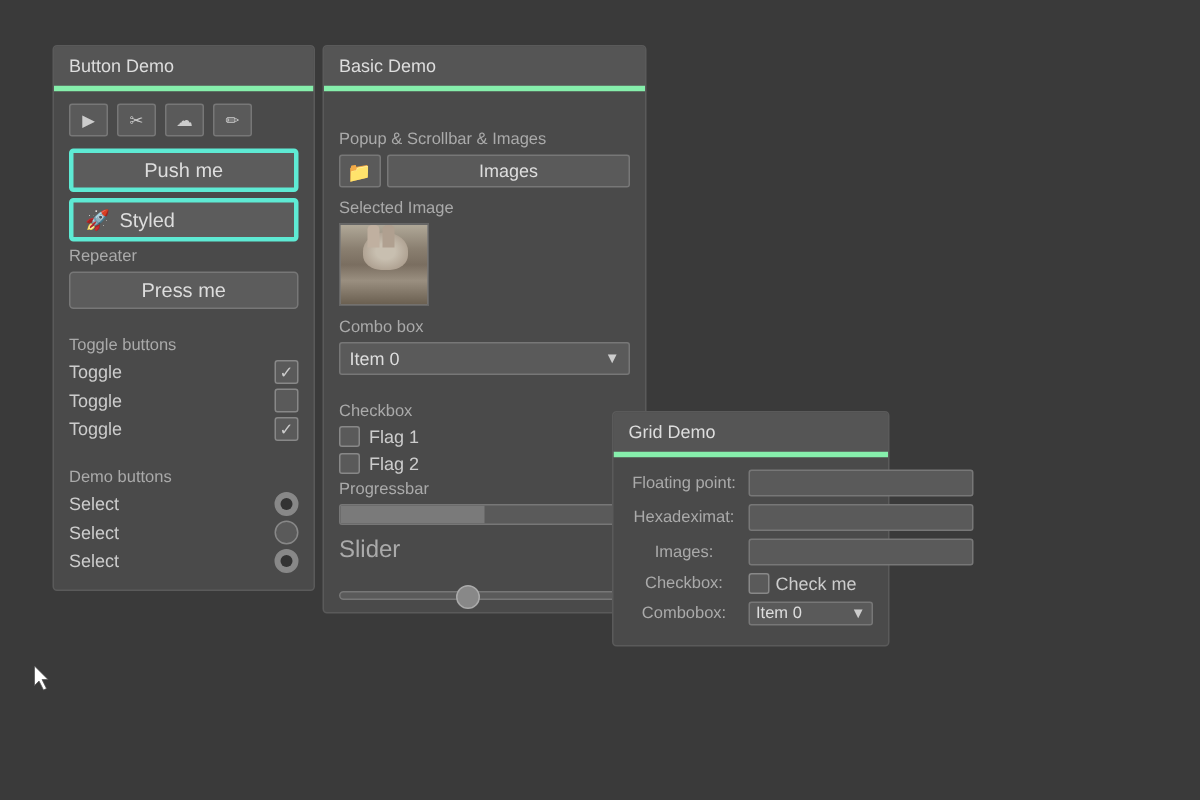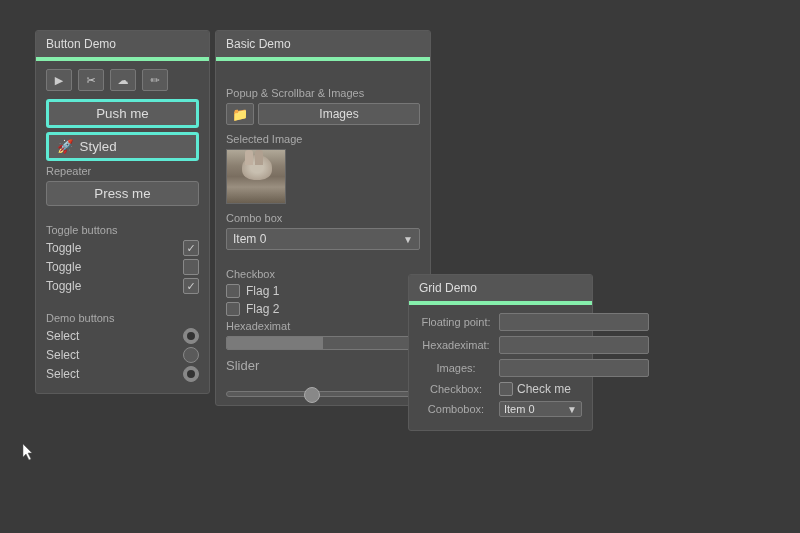--- a/index.html
+++ b/index.html
@@ -329,21 +329,21 @@
       overflow: hidden;
     }
 
     .progress-fill {
       height: 100%;
       background: #7a7a7a;
       width: 50%;
     }
 
     .slider-label {
-      font-size: 13px;
+      font-size: 16px;
       color: #aaa;
       margin-bottom: 18px;
     }
 
     .slider-track {
       width: 100%;
       height: 6px;
       background: #5a5a5a;
       border: 1px solid #777;
       border-radius: 3px;
@@ -509,21 +509,21 @@
     </div>
     <div class="section-label">Checkbox</div>
     <div class="checkbox-label-row">
       <div class="cb-box"></div>
       <span>Flag 1</span>
     </div>
     <div class="checkbox-label-row">
       <div class="cb-box"></div>
       <span>Flag 2</span>
     </div>
-    <div class="progressbar-label">Hexadeximat</div>
+    <div class="progressbar-label">Progressbar</div>
     <div class="progress-track">
       <div class="progress-fill"></div>
     </div>
     <div class="slider-label">Slider</div>
     <div class="slider-track">
       <div class="slider-thumb"></div>
     </div>
   </div>
 </div>
 

